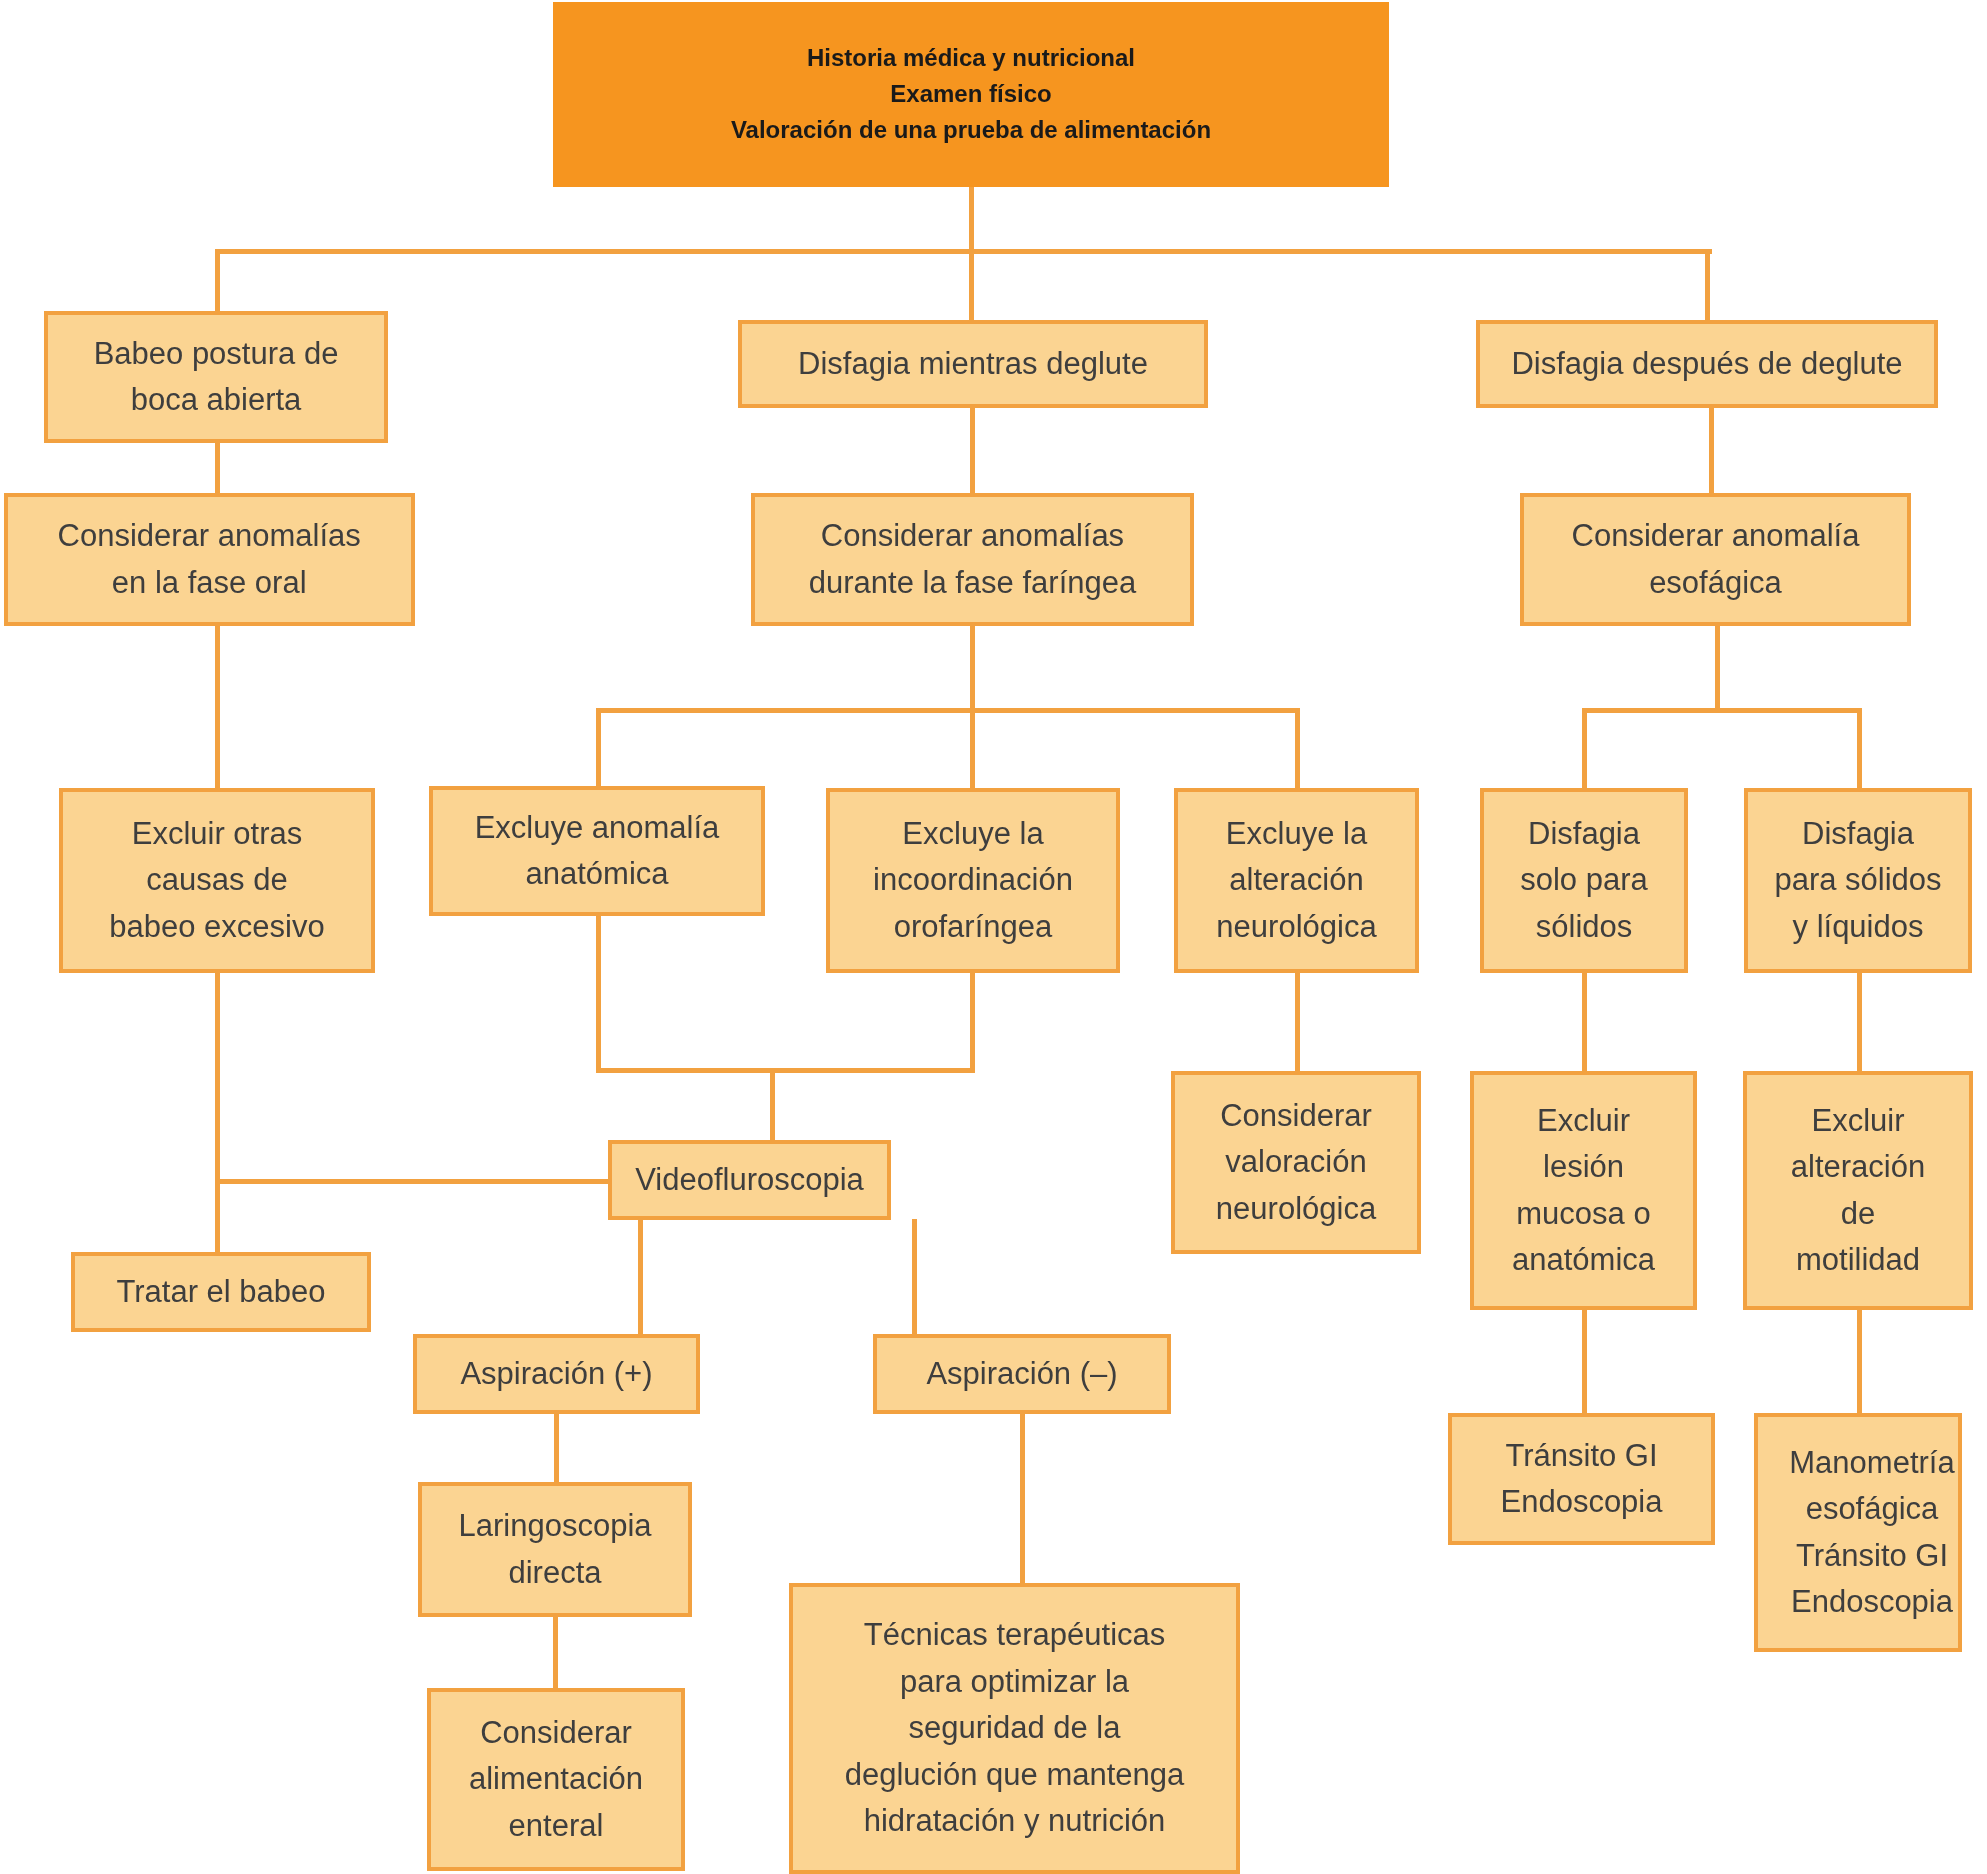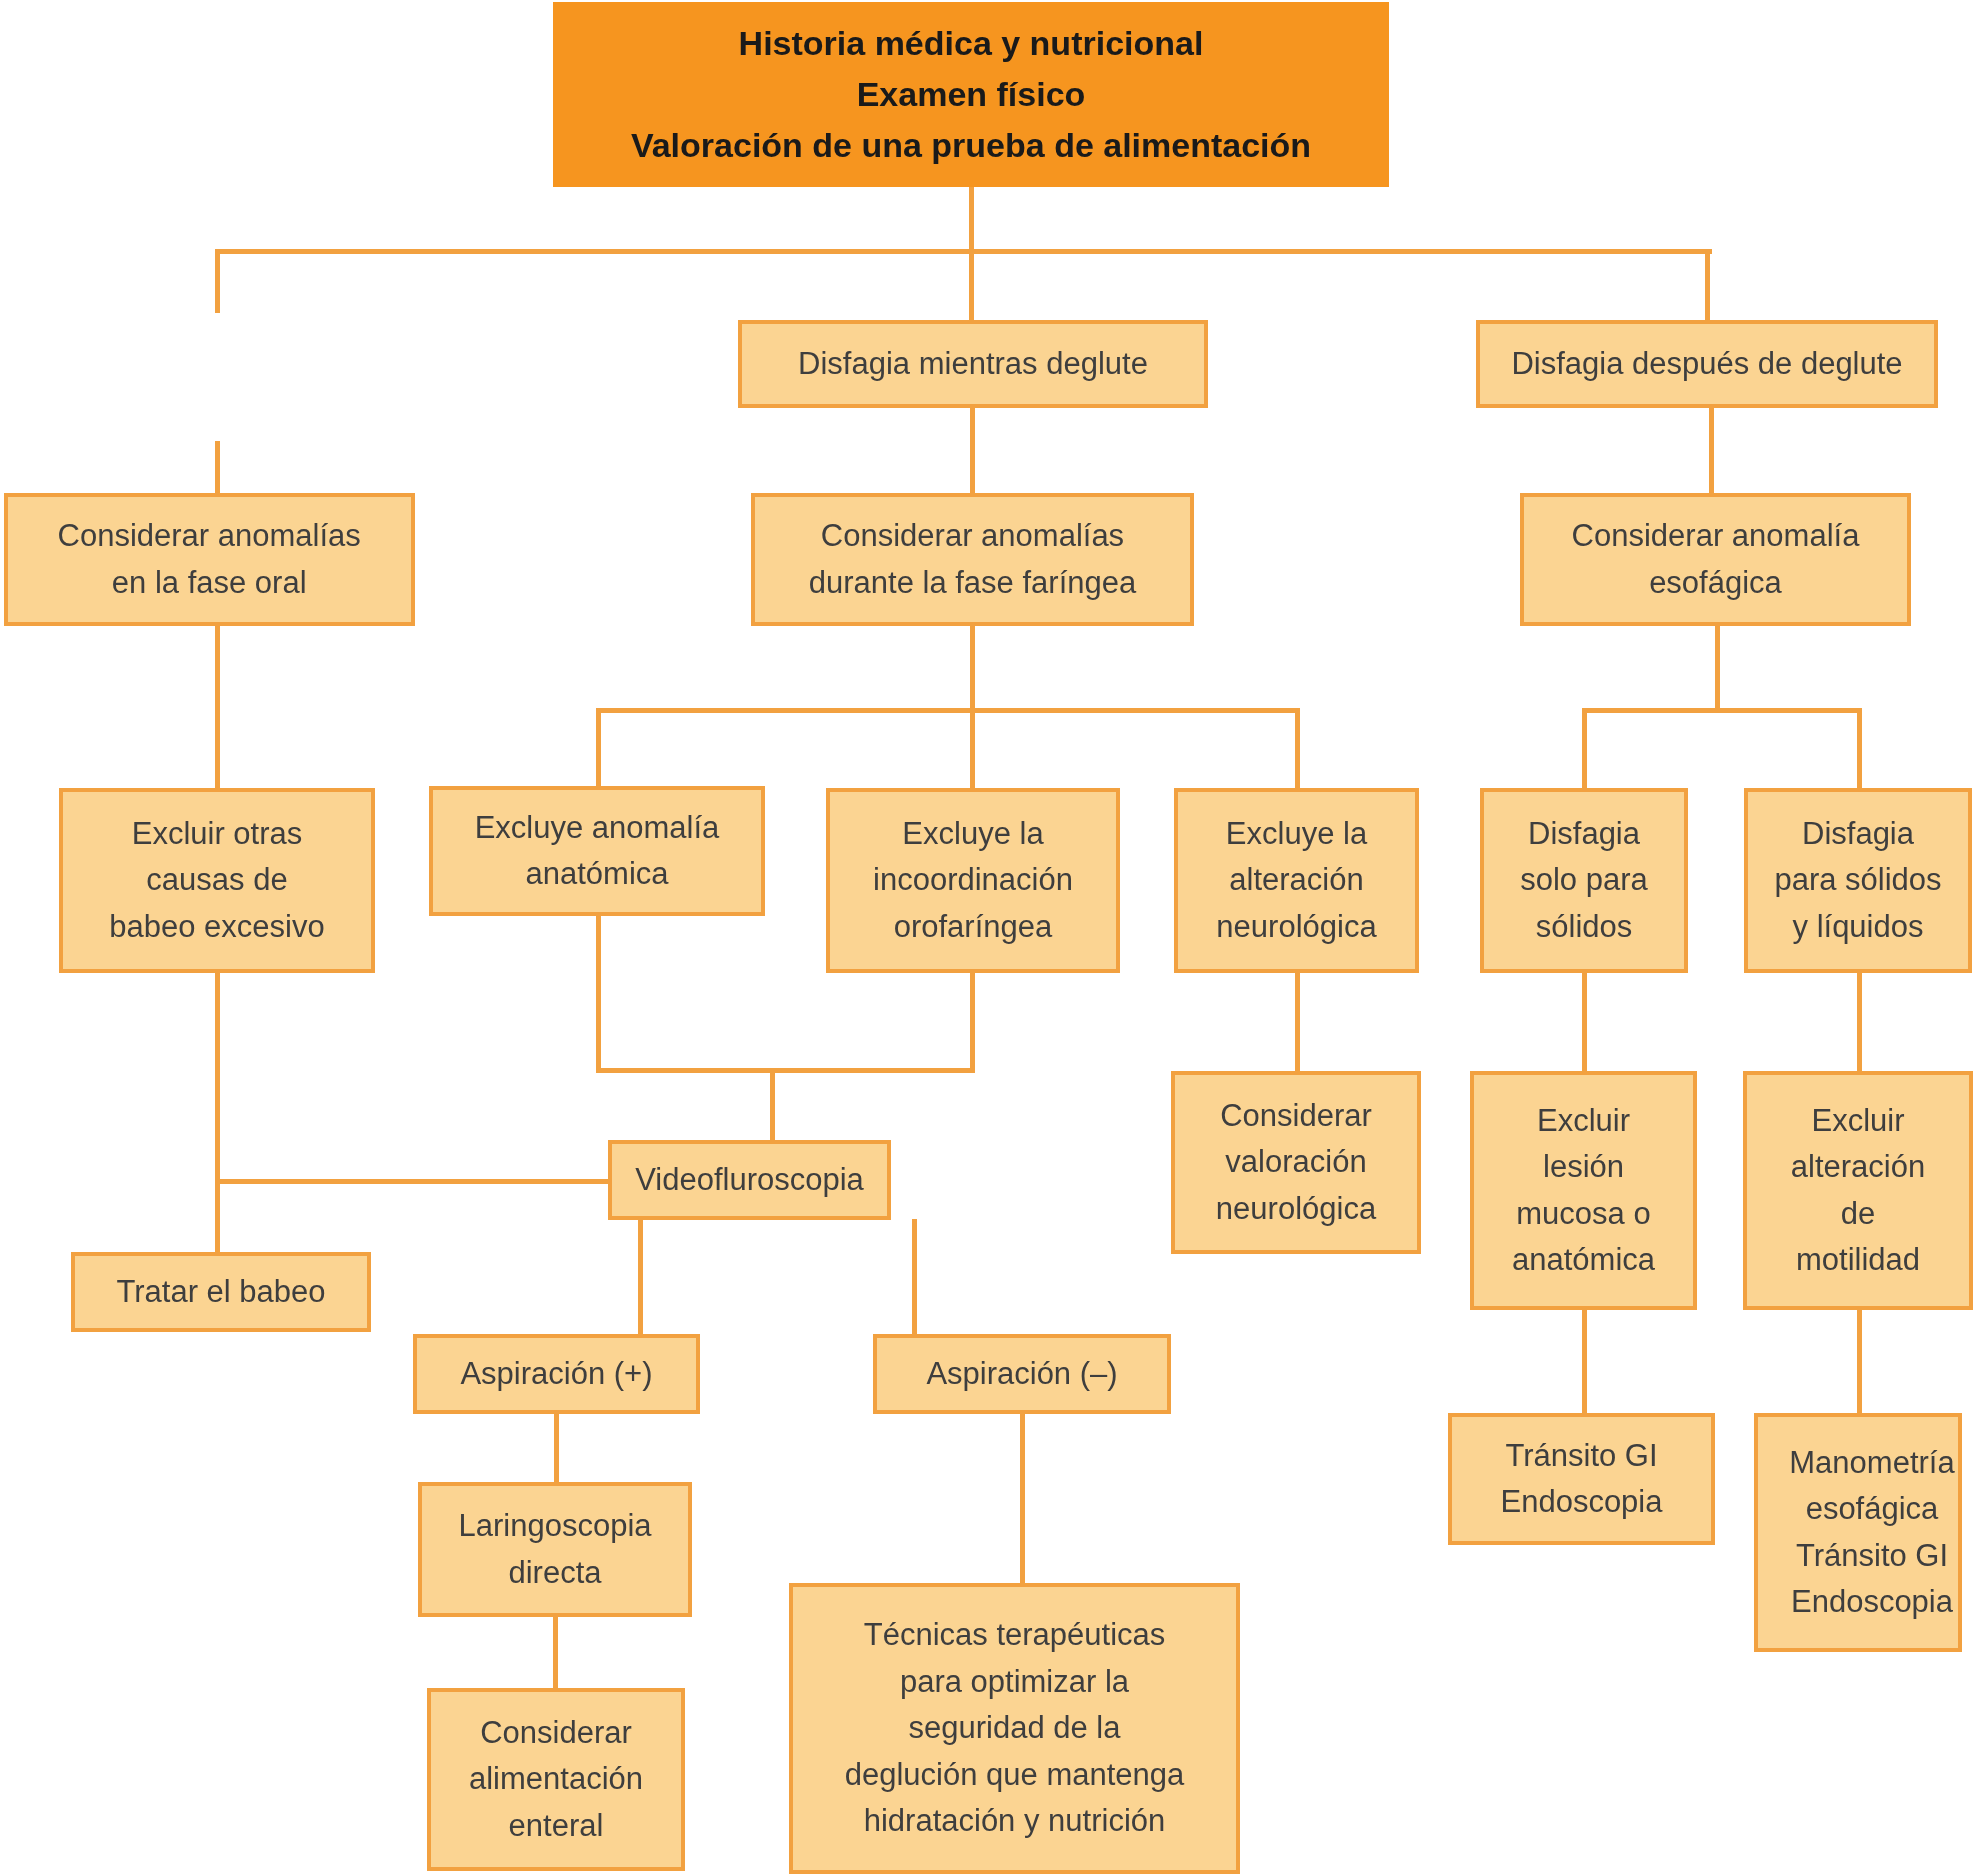--- a/index.html
+++ b/index.html
@@ -19,21 +19,21 @@
     white-space:pre-line;
     font-size:31px;
     line-height:1.5;
     box-sizing:border-box;
   }
   .hdr{
     background:#F6951F;
     border:none;
     color:#1A1A1A;
     font-weight:bold;
-    font-size:34px;
+    font-size:24px;
     line-height:1.5;
   }
   .line{position:absolute;background:#F2A140;}
 </style>
 </head>
 <body>
 
 <div id="canvas">
 
   <div class="line" style="left:969px;top:186px;width:4.6px;height:67px;"></div>
@@ -78,20 +78,22 @@
   <div class="line" style="left:1582px;top:970px;width:4.6px;height:102px;"></div>
   <div class="line" style="left:1857px;top:970px;width:4.6px;height:102px;"></div>
 
   <div class="line" style="left:1582px;top:1308px;width:4.6px;height:106px;"></div>
   <div class="line" style="left:1857px;top:1308px;width:4.6px;height:106px;"></div>
 
   <div class="box hdr" style="left:553px;top:1.8px;width:836px;height:185px;">Historia médica y nutricional
 Examen físico
 Valoración de una prueba de alimentación</div>
 
+  <div class="box" style="left:44px;top:311px;width:344px;height:132px;">Babeo postura de
+boca abierta</div>
   <div class="box" style="left:738px;top:320px;width:470px;height:88px;">Disfagia mientras deglute</div>
   <div class="box" style="left:1476px;top:320px;width:462px;height:88px;">Disfagia después de deglute</div>
 
   <div class="box" style="left:3.7px;top:493px;width:411px;height:133px;">Considerar anomalías
 en la fase oral</div>
   <div class="box" style="left:751px;top:493px;width:443px;height:133px;">Considerar anomalías
 durante la fase faríngea</div>
   <div class="box" style="left:1520px;top:493px;width:391px;height:133px;text-align:center;">Considerar anomalía
 esofágica</div>
 

